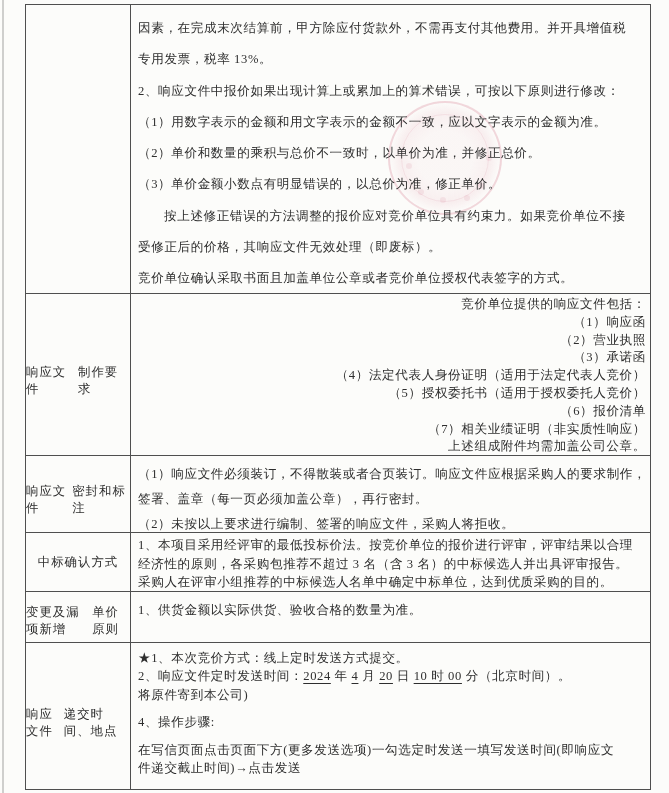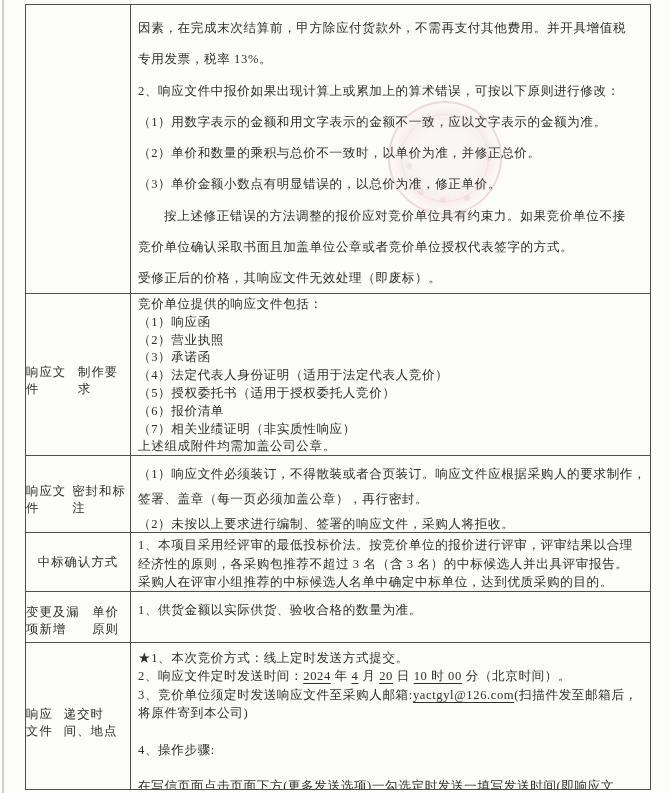--- a/index.html
+++ b/index.html
@@ -59,47 +59,47 @@
   .l2{padding-top:13px;row-gap:12px;}
   .l3{padding-top:12px;row-gap:13px;}
   .l4{justify-content:center;}
   .l5{padding-top:7px;row-gap:23px;}
   .l6{padding-top:13px;row-gap:15px;}
   .content{padding-left:7px;padding-right:4px;font-size:12.6px;letter-spacing:0.6px;}
   .ln{white-space:nowrap;}
   .pre{white-space:pre;}
   .c1{padding-top:8px;line-height:31.3px;}
   .c1 .indent{text-indent:26px;}
-  .c2{padding-top:2px;line-height:17.8px;}
+  .c2{padding-top:2px;line-height:17.8px;text-align:right;}
   .c3{padding-top:6px;line-height:25px;}
   .c4{padding-top:3px;line-height:18.6px;}
   .c5{padding-top:9px;line-height:18px;}
   .c6{padding-top:6px;line-height:18.4px;font-family:Liberation Serif, serif;}
-  .c6 .gap{margin-top:18px;}
+  .c6 .gap{margin-top:9px;}
   .u{text-decoration:underline;text-underline-offset:3px;}
 </style>
 </head>
 <body>
 
 <div class="edge-line"></div>
 <div class="seal"></div>
 
 <div class="doc-table">
 
   <div class="cell lab bb"></div>
   <div class="cell content c1 bb">
     <div class="ln">因素，在完成末次结算前，甲方除应付货款外，不需再支付其他费用。并开具增值税</div>
     <div class="ln">专用发票，税率 13%。</div>
     <div class="ln">2、响应文件中报价如果出现计算上或累加上的算术错误，可按以下原则进行修改：</div>
     <div class="ln">（1）用数字表示的金额和用文字表示的金额不一致，应以文字表示的金额为准。</div>
     <div class="ln">（2）单价和数量的乘积与总价不一致时，以单价为准，并修正总价。</div>
     <div class="ln">（3）单价金额小数点有明显错误的，以总价为准，修正单价。</div>
     <div class="ln indent">按上述修正错误的方法调整的报价应对竞价单位具有约束力。如果竞价单位不接</div>
+    <div class="ln">受修正后的价格，其响应文件无效处理（即废标）。</div>
     <div class="ln">竞价单位确认采取书面且加盖单位公章或者竞价单位授权代表签字的方式。</div>
-    <div class="ln">受修正后的价格，其响应文件无效处理（即废标）。</div>
   </div>
 
   <div class="cell lab l2 bb">
     <div>响应文件</div>
     <div>制作要求</div>
   </div>
   <div class="cell content c2 bb">
     <div class="ln">竞价单位提供的响应文件包括：</div>
     <div class="ln">（1）响应函</div>
     <div class="ln">（2）营业执照</div>
@@ -138,20 +138,19 @@
     <div class="ln">1、供货金额以实际供货、验收合格的数量为准。</div>
   </div>
 
   <div class="cell lab l6">
     <div>响应文件</div>
     <div>递交时间、地点</div>
   </div>
   <div class="cell content c6">
     <div class="ln">★1、本次竞价方式：线上定时发送方式提交。</div>
     <div class="ln pre"><span>2、响应文件定时发送时间：</span><span class="u">2024</span><span> 年 </span><span class="u">4</span><span> 月 </span><span class="u">20</span><span> 日 </span><span class="u">10 时 00</span><span> 分</span><span>（北京时间）。</span></div>
-    <div class="ln"><span>3、竞价单位须定时发送响应文件至采购人邮箱:</span><span class="u">yactgyl@126.com</span><span>(扫描件发至邮箱后，</span></div>
     <div class="ln">将原件寄到本公司)</div>
     <div class="ln gap">4、操作步骤:</div>
     <div class="ln gap">在写信页面点击页面下方(更多发送选项)一勾选定时发送一填写发送时间(即响应文</div>
     <div class="ln">件递交截止时间)→点击发送</div>
   </div>
 
 </div>
 
 </body></html>

